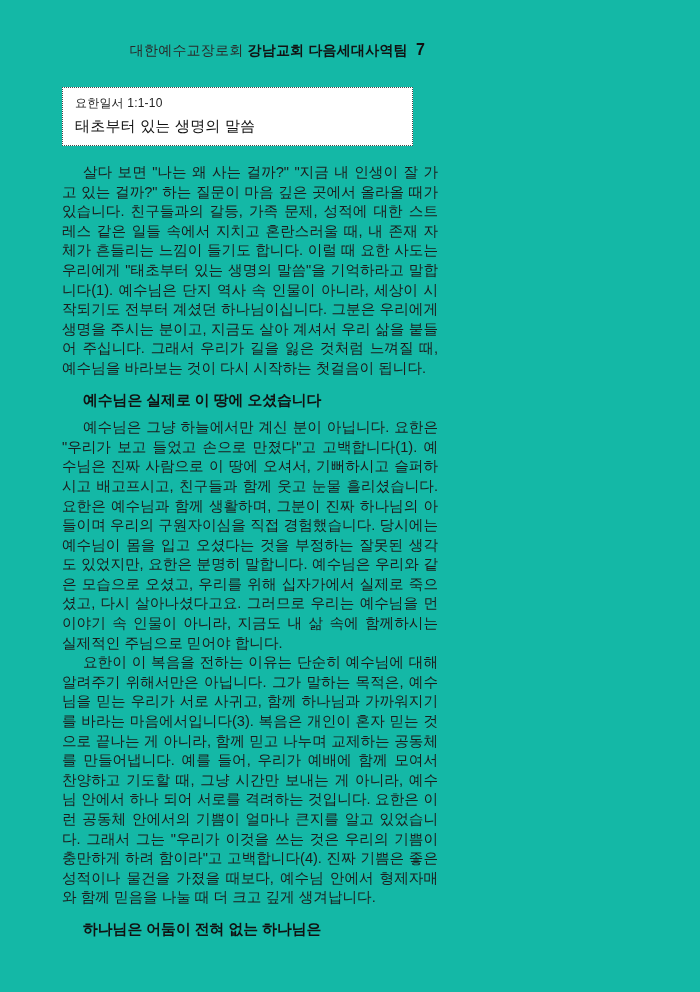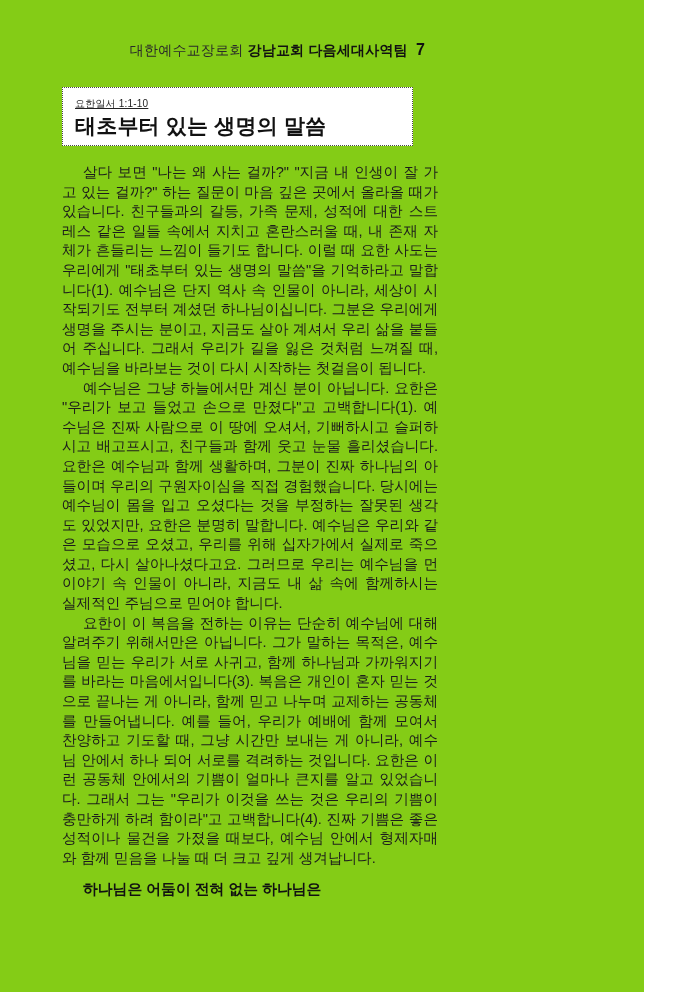--- a/index.html
+++ b/index.html
@@ -2,23 +2,23 @@
 <html><head>
 <meta charset="utf-8">
 <style>
   html, body {
     margin: 0;
     padding: 0;
     background: #ffffff;
   }
   .page {
     position: relative;
-    width: 644px;
+    width: 700px;
     height: 992px;
-    background: #84cc16;
+    background: #14b8a6;
     font-family: "Liberation Sans", "DejaVu Sans", sans-serif;
     color: #1c1c1c;
     overflow: hidden;
   }
   .content-col {
     position: absolute;
     left: 62px;
     top: 0;
     width: 376px;
   }
@@ -46,30 +46,29 @@
   }
   .title-box {
     box-sizing: border-box;
     margin-top: 27px;
     width: 351px;
     border: 1px dotted #4a4a4a;
     padding: 6px 12px 7px 12px;
     background: #ffffff;
   }
   .scripture-ref {
-    font-size: 10px;
+    font-size: 12px;
     line-height: 19px;
     color: #222222;
     letter-spacing: 0.2px;
-    text-decoration: underline;
   }
   .sermon-title {
-    font-size: 21px;
+    font-size: 15px;
     line-height: 25px;
-    font-weight: bold;
+    font-weight: normal;
     color: #111111;
     letter-spacing: 0.2px;
   }
   .body-text {
     margin-top: 17px;
     font-size: 14.6px;
     line-height: 19.6px;
     text-align: justify;
     word-break: break-all;
     color: #1c1c1c;
@@ -99,19 +98,20 @@
       <span class="pagenum">7</span>
     </div>
 
     <div class="title-box">
       <div class="scripture-ref">요한일서 1:1-10</div>
       <div class="sermon-title">태초부터 있는 생명의 말씀</div>
     </div>
 
     <div class="body-text">
       <p>살다 보면 "나는 왜 사는 걸까?" "지금 내 인생이 잘 가고 있는 걸까?" 하는 질문이 마음 깊은 곳에서 올라올 때가 있습니다. 친구들과의 갈등, 가족 문제, 성적에 대한 스트레스 같은 일들 속에서 지치고 혼란스러울 때, 내 존재 자체가 흔들리는 느낌이 들기도 합니다. 이럴 때 요한 사도는 우리에게 "태초부터 있는 생명의 말씀"을 기억하라고 말합니다(1). 예수님은 단지 역사 속 인물이 아니라, 세상이 시작되기도 전부터 계셨던 하나님이십니다. 그분은 우리에게 생명을 주시는 분이고, 지금도 살아 계셔서 우리 삶을 붙들어 주십니다. 그래서 우리가 길을 잃은 것처럼 느껴질 때, 예수님을 바라보는 것이 다시 시작하는 첫걸음이 됩니다.</p>
+      <h3>예수님은 실제로 이 땅에 오셨습니다</h3>
       <p>예수님은 그냥 하늘에서만 계신 분이 아닙니다. 요한은 "우리가 보고 들었고 손으로 만졌다"고 고백합니다(1). 예수님은 진짜 사람으로 이 땅에 오셔서, 기뻐하시고 슬퍼하시고 배고프시고, 친구들과 함께 웃고 눈물 흘리셨습니다. 요한은 예수님과 함께 생활하며, 그분이 진짜 하나님의 아들이며 우리의 구원자이심을 직접 경험했습니다. 당시에는 예수님이 몸을 입고 오셨다는 것을 부정하는 잘못된 생각도 있었지만, 요한은 분명히 말합니다. 예수님은 우리와 같은 모습으로 오셨고, 우리를 위해 십자가에서 실제로 죽으셨고, 다시 살아나셨다고요. 그러므로 우리는 예수님을 먼 이야기 속 인물이 아니라, 지금도 내 삶 속에 함께하시는 실제적인 주님으로 믿어야 합니다.</p>
       <p>요한이 이 복음을 전하는 이유는 단순히 예수님에 대해 알려주기 위해서만은 아닙니다. 그가 말하는 목적은, 예수님을 믿는 우리가 서로 사귀고, 함께 하나님과 가까워지기를 바라는 마음에서입니다(3). 복음은 개인이 혼자 믿는 것으로 끝나는 게 아니라, 함께 믿고 나누며 교제하는 공동체를 만들어냅니다. 예를 들어, 우리가 예배에 함께 모여서 찬양하고 기도할 때, 그냥 시간만 보내는 게 아니라, 예수님 안에서 하나 되어 서로를 격려하는 것입니다. 요한은 이런 공동체 안에서의 기쁨이 얼마나 큰지를 알고 있었습니다. 그래서 그는 "우리가 이것을 쓰는 것은 우리의 기쁨이 충만하게 하려 함이라"고 고백합니다(4). 진짜 기쁨은 좋은 성적이나 물건을 가졌을 때보다, 예수님 안에서 형제자매와 함께 믿음을 나눌 때 더 크고 깊게 생겨납니다.</p>
       <h3>하나님은 어둠이 전혀 없는 하나님은</h3>
     </div>
 
   </div>
 </div>
 
 </body></html>

